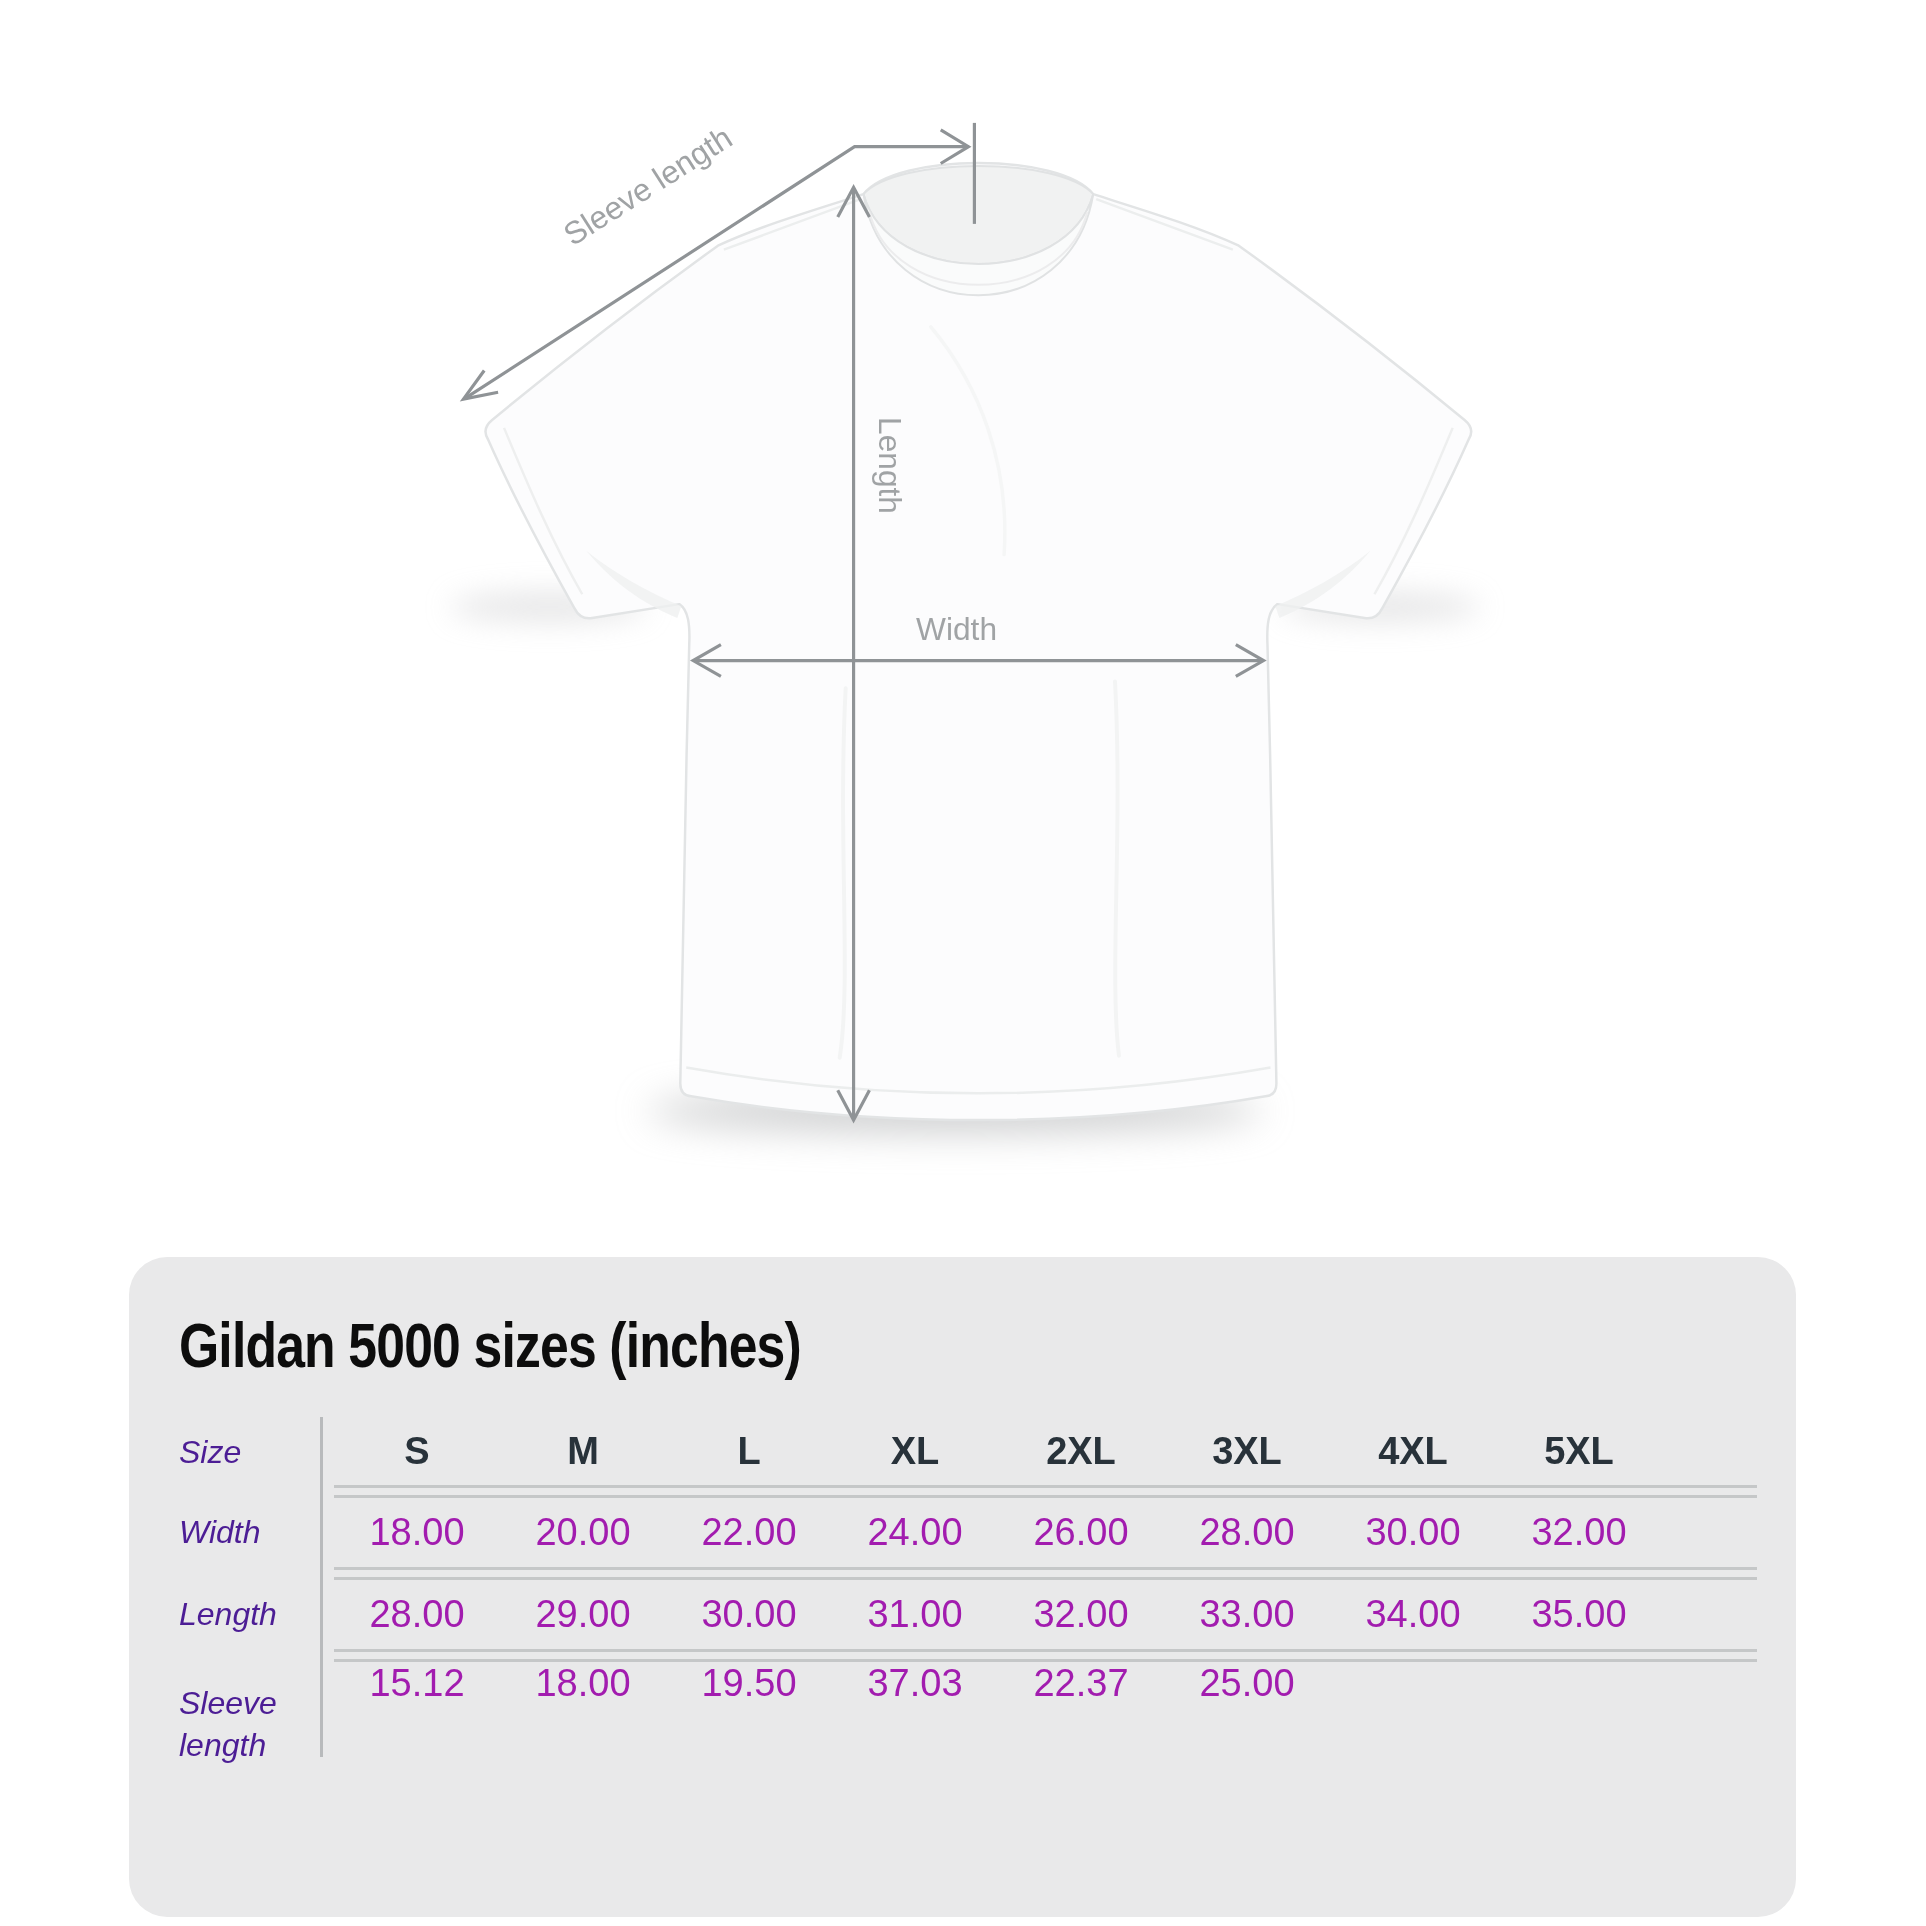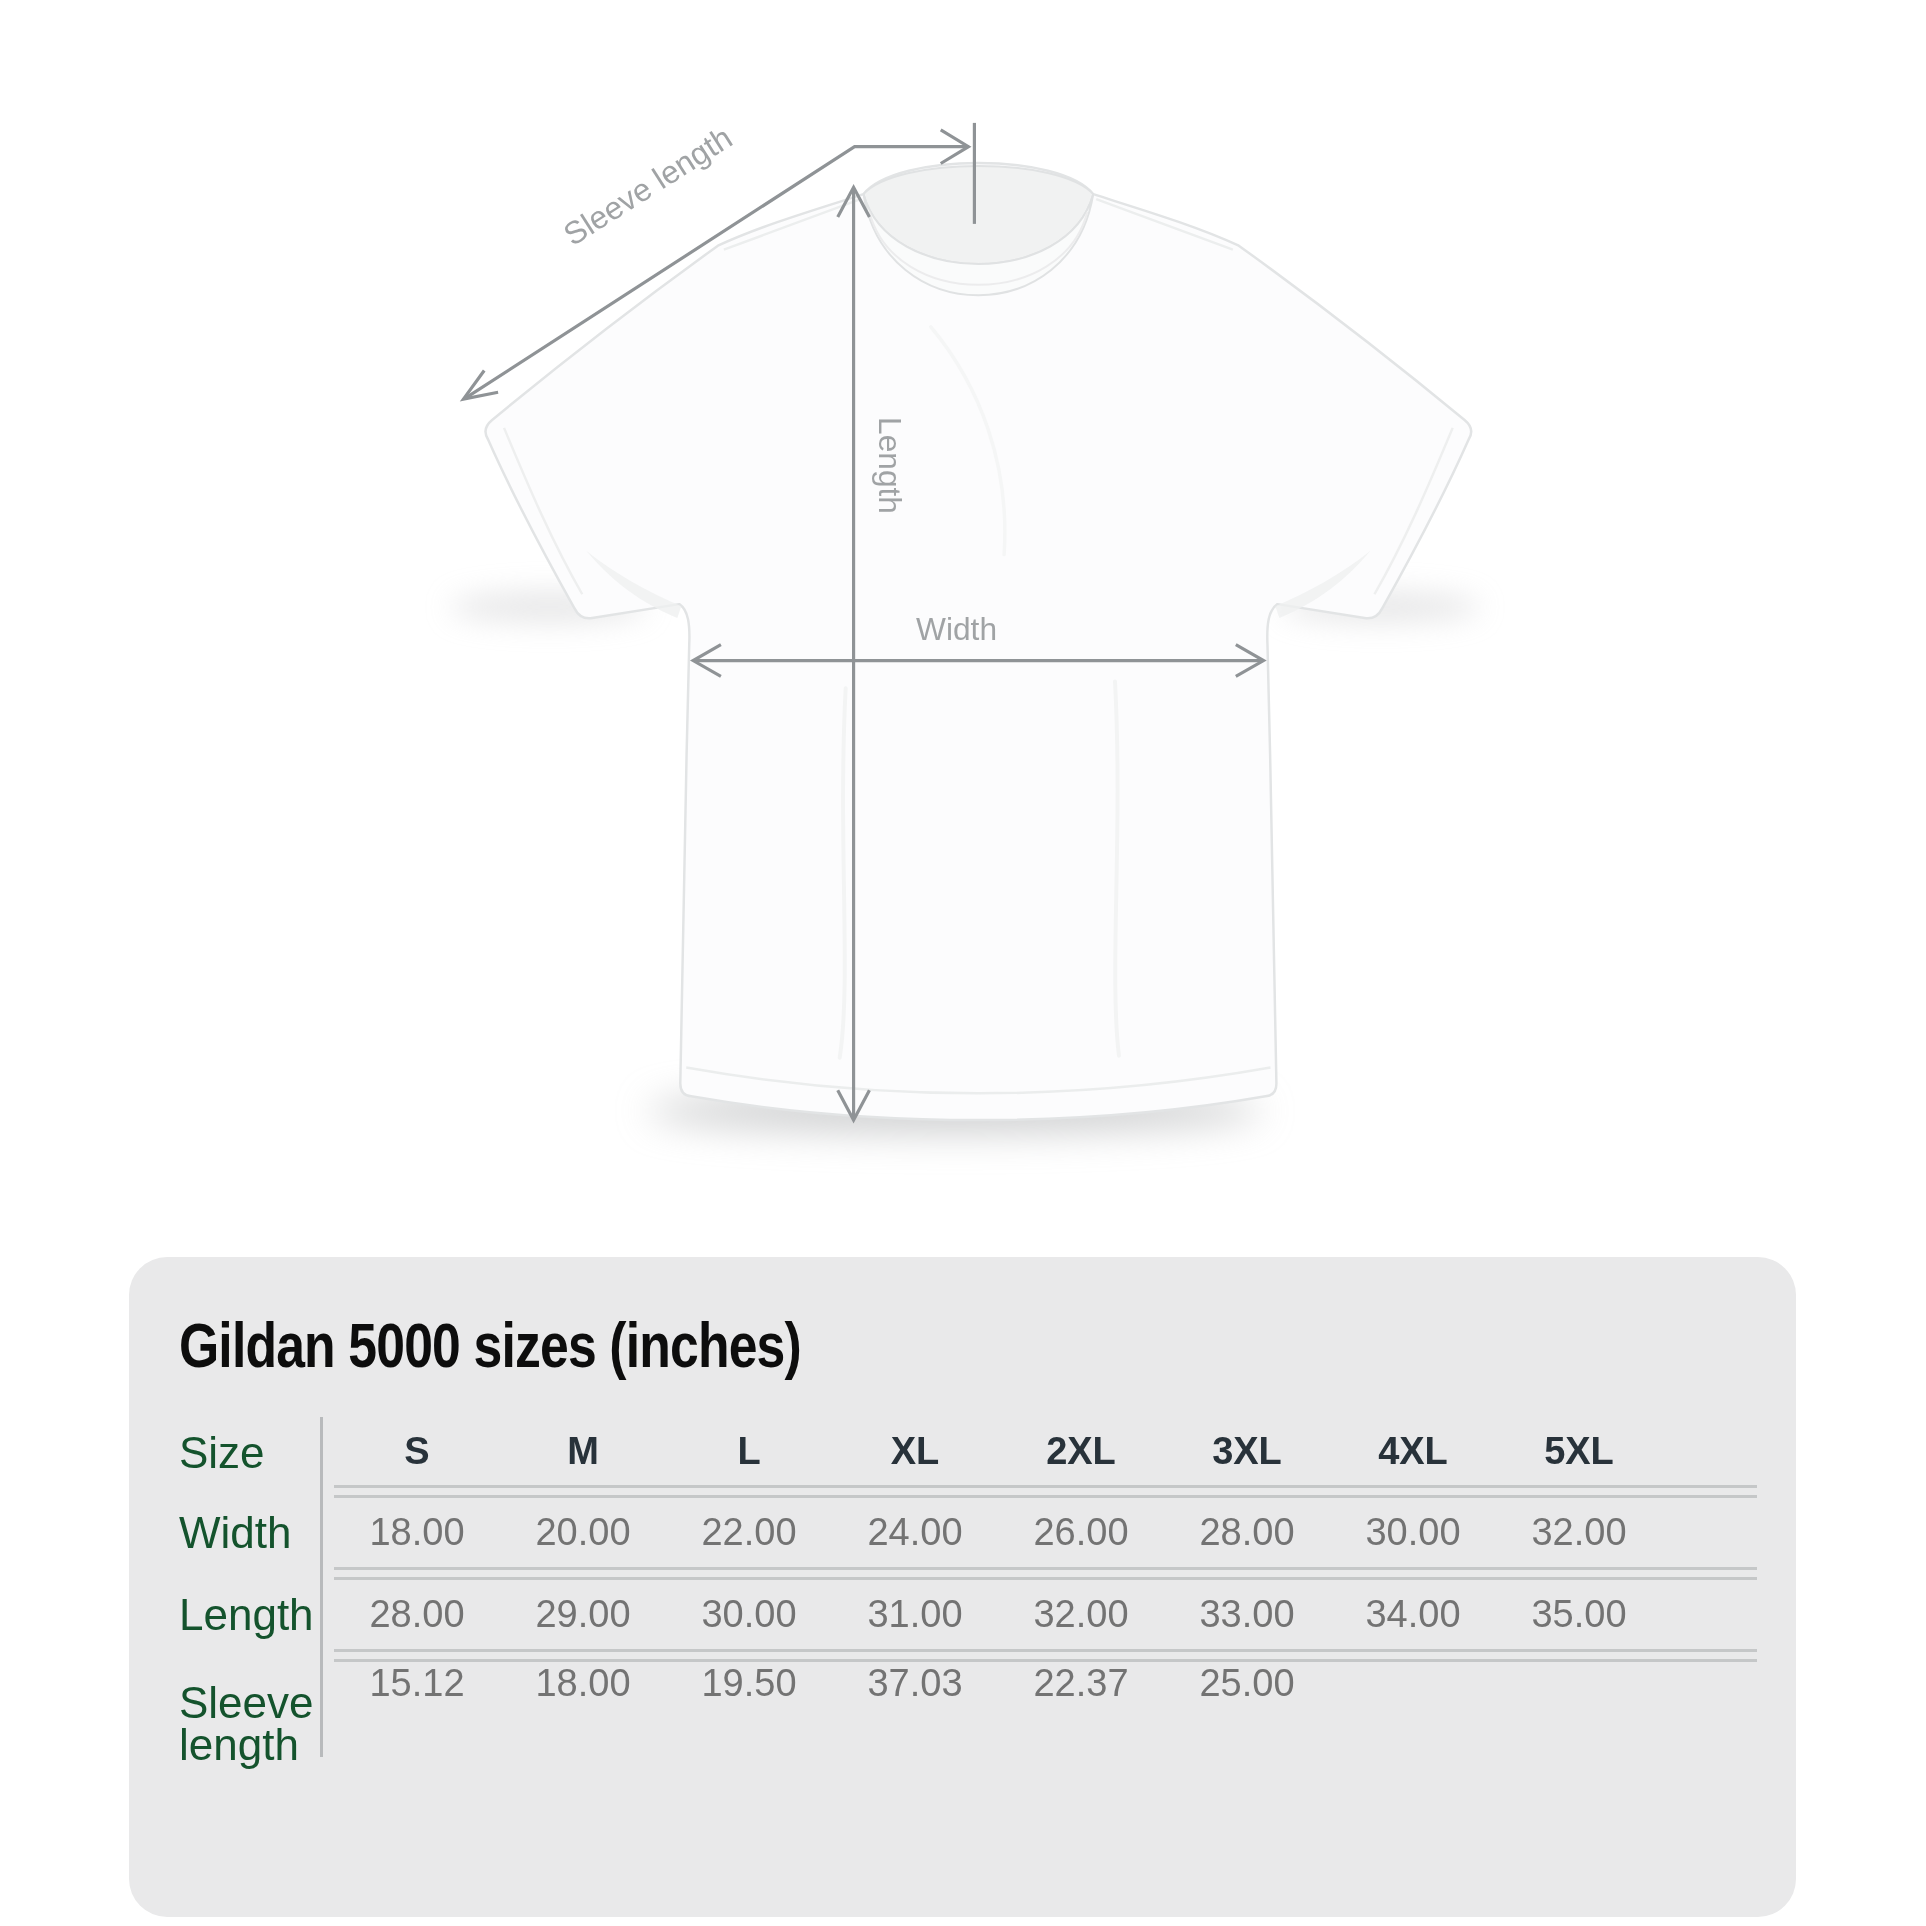--- a/index.html
+++ b/index.html
@@ -31,26 +31,26 @@
     margin:53px 0 0 50px;font-size:63px;line-height:71px;font-weight:700;
     letter-spacing:-1px;color:#0d0d0d;
     transform:scaleX(0.82);transform-origin:left center;white-space:nowrap;
   }
   .sizes-table{position:absolute;left:50px;top:160px;width:1578px;}
   .vline{
     position:absolute;left:141px;top:0;width:3px;height:340px;background:#b8babc;
   }
   .trow{display:flex;margin-bottom:7px;}
   .tlabel{
-    width:141px;flex:none;color:#14532d;font-size:44px;
+    width:141px;flex:none;color:#4c1d95;font-size:32px;font-style:italic;
   }
   .tvals{
     flex:1;margin-left:14px;display:flex;box-sizing:border-box;
   }
-  .tcell{width:166px;flex:none;text-align:center;color:#737373;font-size:38px;}
+  .tcell{width:166px;flex:none;text-align:center;color:#a21caf;font-size:38px;}
   
   .trow.head{height:71px;}
   .trow.head .tlabel{line-height:71px;}
   .trow.head .tvals{border-bottom:3px solid #c5c7c8;}
   .trow.head .tcell{line-height:68px;font-weight:700;color:#28323a;}
   
   .trow.r1,.trow.r2{height:75px;}
   .trow.r1 .tlabel,.trow.r2 .tlabel{line-height:75px;}
   .trow.r1 .tvals,.trow.r2 .tvals{border-top:3px solid #c5c7c8;border-bottom:3px solid #c5c7c8;}
   .trow.r1 .tcell,.trow.r2 .tcell{line-height:69px;}

